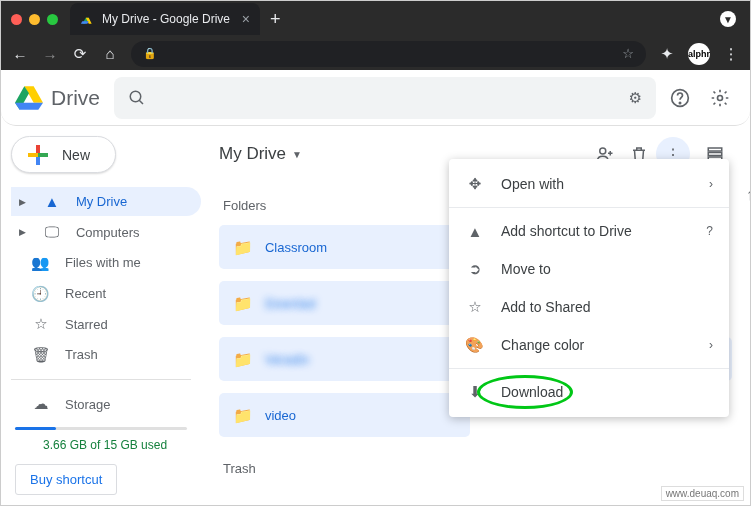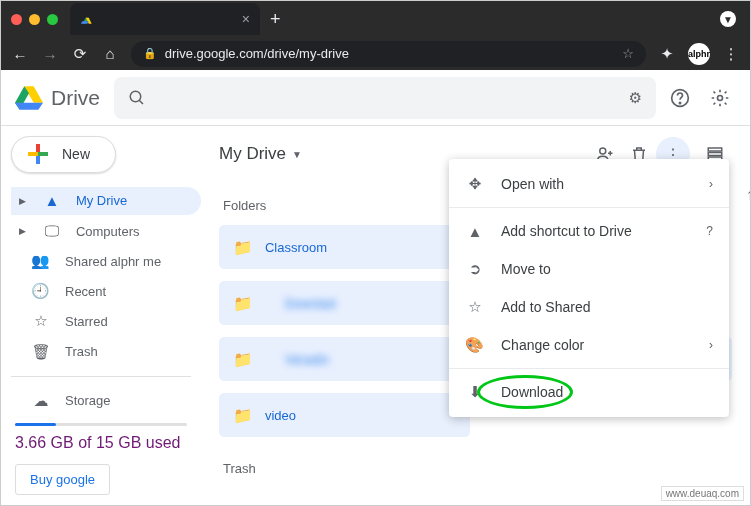--- a/index.html
+++ b/index.html
@@ -19,21 +19,21 @@
   .down-indicator { width:16px; height:16px; border-radius:50%; background:#fff; color:#2b2b2b; font-size:10px; display:flex; align-items:center; justify-content:center; margin-right:14px;}
 
   .addr-row { display:flex; align-items:center; height:33px; padding:0 10px; gap:12px; background:#2b2b2b; }
   .nav-ico { color:#e8eaed; font-size:15px; width:18px; text-align:center; }
   .addr-box { flex:1; background:#202124; height:26px; border-radius:14px; display:flex; align-items:center; padding:0 12px; color:#e8eaed; font-size:13px; gap:8px;}
   .addr-box .lock { font-size:11px;}
   .addr-box .spacer{flex:1;}
   .avatar-ext { width:22px; height:22px; border-radius:50%; background:#fff; color:#000; font-size:9px; font-weight:bold; display:flex;align-items:center;justify-content:center;}
 
   
-  .drive-header { display:flex; align-items:center; height:56px; padding:0 14px; gap:14px; border-bottom:1px solid #e0e0e0; background:#fff;}
+  .drive-header { display:flex; align-items:center; height:56px; padding:0 14px; gap:14px; border-bottom:1px solid #e0e0e0; background:#fff;border-radius:15px;}
   .drive-logo { display:flex; align-items:center; gap:8px; color:#5f6368; font-size:21px; }
   .logo-tri { width:28px; height:24px; position:relative; }
   .search-box { flex:1; background:#f1f3f4; height:42px; border-radius:8px; display:flex; align-items:center; padding:0 14px; gap:14px; color:#5f6368; font-size:15px;}
   .hdr-icon { color:#5f6368; font-size:18px; width:26px; text-align:center;}
 
   
   .main { display:flex; height: calc(100% - 36px - 33px - 56px); }
   .sidebar { width:200px; padding:10px 0 10px 10px; display:flex; flex-direction:column; gap:2px; }
   .new-btn { display:flex; align-items:center; gap:12px; background:#fff; border:1px solid #dadce0; border-radius:22px; height:44px; padding:0 20px 0 14px; width:105px; box-shadow:0 1px 2px rgba(0,0,0,.15); font-size:14px; color:#3c4043; margin-bottom:12px;}
   .new-btn .plus { width:24px; height:24px; position:relative;}
@@ -42,36 +42,36 @@
   .plus::after{top:10px;left:2px;height:4px;width:20px;background:linear-gradient(90deg,#fbbc04 0 50%,#34a853 50% 100%);}
 
   .side-item { display:flex; align-items:center; gap:14px; height:34px; padding:0 12px 0 8px; border-radius:0 17px 17px 0; font-size:13px; color:#5f6368;}
   .side-item.active { background:#e8f0fe; color:#1967d2; font-weight:500;}
   .side-ico { width:20px; text-align:center; color:#5f6368; font-size:15px;}
   .side-item.active .side-ico { color:#1967d2;}
   .side-item .caret { font-size:9px; color:#5f6368; margin-right:2px;}
   .side-divider { height:1px; background:#e0e0e0; margin:8px 10px 8px 0;}
   .storage-bar { height:4px; background:#e0e0e0; border-radius:2px; margin:6px 14px 6px 4px; position:relative;}
   .storage-bar .fill { position:absolute; left:0; top:0; bottom:0; width:24%; background:#1a73e8; border-radius:2px;}
-  .storage-text { font-size:16px; color:#701a75; padding-left:4px;}
+  .storage-text { font-size:12px; color:#15803d; padding-left:4px;margin-left:28px;}
   .buy-btn { margin:10px 0 0 4px; border:1px solid #dadce0; color:#1a73e8; font-size:13px; padding:7px 14px; background:#fff; border-radius:3px; width:fit-content;}
 
   
   .content { flex:1; padding:8px 18px 0 18px; position:relative; overflow:hidden;}
   .crumb-row { display:flex; align-items:center; height:40px;}
   .crumb { font-size:17px; color:#3c4043; display:flex; align-items:center; gap:6px;}
   .crumb .drop { font-size:10px; color:#5f6368;}
   .crumb-row .spacer{flex:1;}
   .act-ico { color:#5f6368; font-size:17px; width:34px; height:34px; display:flex;align-items:center;justify-content:center; border-radius:50%;}
   .act-ico.more { background:#e8f0fe;}
   .section-label { font-size:13px; color:#5f6368; margin:24px 0 12px 4px;}
   .folder-grid { display:grid; grid-template-columns: 1fr 1fr; gap:12px;}
   .folder { background:#e8f0fe; border-radius:5px; height:44px; display:flex; align-items:center; gap:12px; padding:0 14px; font-size:13px; color:#1967d2; font-weight:500;}
   .folder-ico { color:#5f6368; font-size:16px;}
-  .blur { color:transparent; text-shadow: 0 0 7px rgba(26,115,232,.9); margin-left: 20px; }
+  .blur { color:transparent; text-shadow: 0 0 7px rgba(26,115,232,.9); }
   .blur.gray { text-shadow: 0 0 7px rgba(95,99,104,.8);}
 
   
   .ctx-menu { position:absolute; top:158px; left:448px; width:280px; background:#fff; border-radius:4px; box-shadow:0 2px 10px rgba(0,0,0,.25); padding:6px 0; z-index:50;}
   .ctx-item { display:flex; align-items:center; gap:16px; height:38px; padding:0 16px; font-size:14px; color:#3c4043;}
   .ctx-item .cico { width:20px; text-align:center; color:#5f6368; font-size:15px;}
   .ctx-item .tail { margin-left:auto; color:#5f6368; font-size:12px;}
   .ctx-sep { height:1px; background:#e8eaed; margin:4px 0;}
   .dl-ring { position:absolute; border:3px solid #00c716; border-radius:50%/50%; width:96px; height:34px; pointer-events:none;}
 
@@ -91,34 +91,34 @@
         <div class="dot green"></div>
     </div>
     <div class="tab">
       <span class="favicon">
         <svg viewBox="0 0 24 24" width="14" height="14">
             <polygon points="4,20 9,20 15,10 10,10" fill="#1da462"></polygon>
             <polygon points="10,10 15,10 20,20 15,20" fill="#ffcf00"></polygon>
             <polygon points="4,20 15,20 12.5,24 1.5,24" fill="#4285f4" transform="translate(0,-4)"></polygon>
           </svg>
       </span>
+      <span>My Drive - Google Drive</span>
       <span class="tab-close">×</span>
     </div>
     <span class="new-tab">+</span>
     <div class="spacer"></div>
     <div class="down-indicator">▼</div>
   </div>
   <div class="addr-row">
     <span class="nav-ico">←</span>
     <span class="nav-ico" style="opacity:.5">→</span>
     <span class="nav-ico">⟳</span>
     <span class="nav-ico">⌂</span>
     <div class="addr-box">
       <span class="lock">🔒</span>
-      <span>drive.google.com/drive/my-drive</span>
       <div class="spacer"></div>
       <span style="font-size:13px;color:#9aa0a6">☆</span>
     </div>
     <span class="nav-ico">✦</span>
     <div class="avatar-ext">alphr</div>
     <span class="nav-ico">⋮</span>
   </div>
 </div>
 
 <div class="drive-header">
@@ -169,21 +169,21 @@
       <span class="side-ico">▲</span>
       <span>My Drive</span>
     </div>
     <div class="side-item">
       <span class="caret">▶</span>
       <span class="side-ico">🖵</span>
       <span>Computers</span>
     </div>
     <div class="side-item">
       <span class="side-ico" style="margin-left:12px">👥</span>
-      <span>Shared alphr me</span>
+      <span>Files with me</span>
     </div>
     <div class="side-item">
       <span class="side-ico" style="margin-left:12px">🕘</span>
       <span>Recent</span>
     </div>
     <div class="side-item">
       <span class="side-ico" style="margin-left:12px">☆</span>
       <span>Starred</span>
     </div>
     <div class="side-item">
@@ -192,21 +192,21 @@
     </div>
     <div class="side-divider"></div>
     <div class="side-item">
       <span class="side-ico" style="margin-left:12px">☁</span>
       <span>Storage</span>
     </div>
     <div class="storage-bar">
         <div class="fill"></div>
       </div>
     <div class="storage-text">3.66 GB of 15 GB used</div>
-    <div class="buy-btn">Buy google</div>
+    <div class="buy-btn">Buy shortcut</div>
   </div>
 
   <div class="content">
     <div class="crumb-row">
       <div class="crumb">
         <span>My Drive</span>
         <span class="drop">▼</span>
       </div>
       <div class="spacer"></div>
       <div class="act-ico">

